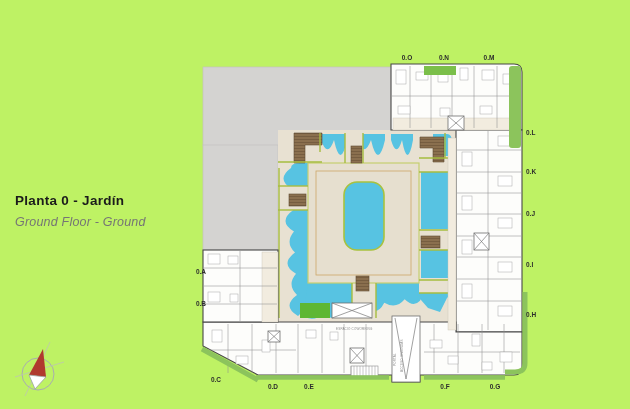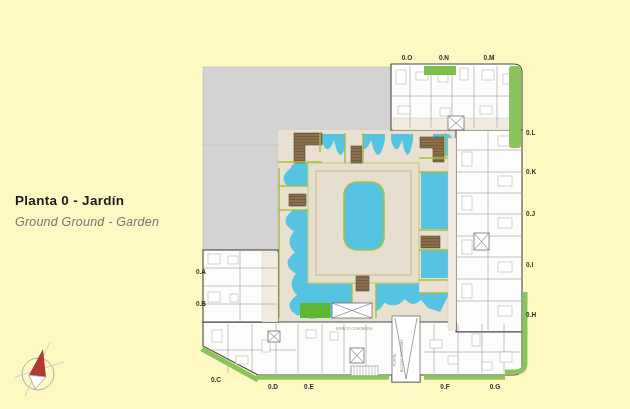--- a/index.html
+++ b/index.html
@@ -1,16 +1,16 @@
 <!DOCTYPE html>
 <html><head>
 <meta charset="utf-8">
 <style>
   html,body{margin:0;padding:0;background:#fff;}
-  #stage{position:relative;width:630px;height:409px;background:#fef9c3;overflow:hidden;
+  #stage{position:relative;width:630px;height:409px;background:#bef264;overflow:hidden;
          font-family:"Liberation Sans",sans-serif;}
   #title-block{position:absolute;left:15px;top:193px;}
   #title-main{font-size:13.5px;font-weight:bold;color:#1b1b1b;letter-spacing:.3px;}
   #title-sub{font-size:12.5px;font-style:italic;color:#757575;margin-top:7px;letter-spacing:.2px;}
   svg{position:absolute;left:0;top:0;}
   .water{fill:#57c3e2;}
   .mass{fill:#d4d3d1;stroke:#c3c2c0;stroke-width:.7;}
   .wing{fill:#fdfdfb;stroke:#474747;stroke-width:1.1;}
   .court{fill:#e8e1d2;}
   .deck{fill:#e6dfcf;stroke:#c5cf6f;stroke-width:1.2;}
@@ -23,21 +23,21 @@
   .label{font-family:"Liberation Sans",sans-serif;font-size:6.5px;font-weight:bold;fill:#2c2c2c;}
   .tiny{font-family:"Liberation Sans",sans-serif;font-size:3px;fill:#8a8a8a;letter-spacing:.2px;}
 </style>
 </head>
 <body>
 
 <div id="stage">
 
   <div id="title-block">
     <div id="title-main">Planta 0 - Jardín</div>
-    <div id="title-sub">Ground Ground - Garden</div>
+    <div id="title-sub">Ground Floor - Ground</div>
   </div>
 
   <svg width="630" height="409" viewBox="0 0 630 409">
     <defs>
       <pattern id="wood" width="4" height="3" patternUnits="userSpaceOnUse">
         <rect width="4" height="3" fill="#8a6f4e"></rect>
         <line x1="0" y1="1.5" x2="4" y2="1.5" stroke="#6d5539" stroke-width=".7"></line>
       </pattern>
     </defs>
 

